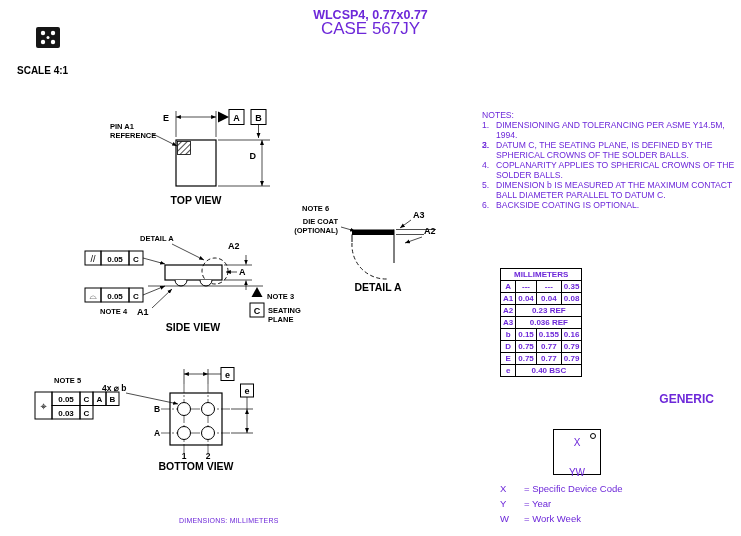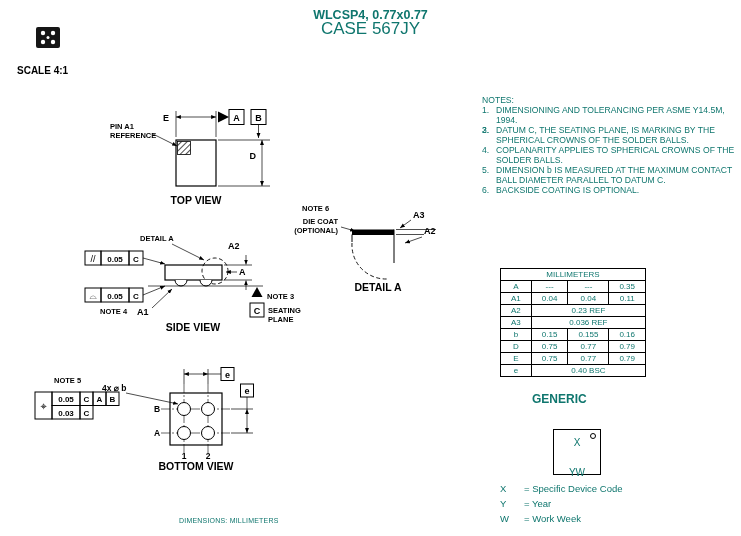--- a/index.html
+++ b/index.html
@@ -1,18 +1,18 @@
 <!DOCTYPE html>
 <html><head>
 <meta charset="utf-8">
 <style>
   *{margin:0;padding:0;box-sizing:border-box}
   html,body{background:#fff}
   #screen{position:relative;width:741px;height:536px;background:#fff;overflow:hidden;
-          font-family:"Liberation Sans",sans-serif;color:#0f766e}
+          font-family:"Liberation Sans",sans-serif;color:#6d28d9}
   .abs{position:absolute}
 
   
   .header{left:0;top:8px;width:741px;text-align:center;line-height:14px}
   .header .title{font-size:12.5px;font-weight:bold}
   .header .sub{font-size:17px}
 
   
   svg text{fill:#000;font-family:"Liberation Sans",sans-serif}
   .s75{font-size:7.5px;font-weight:bold}
@@ -24,32 +24,32 @@
   .ssym2{font-size:11px}
   .mid{text-anchor:middle}
   .end{text-anchor:end}
   .ol{fill:none;stroke:#000;stroke-width:1.2}
   .ol1{fill:none;stroke:#000;stroke-width:1}
   .tl{fill:none;stroke:#000;stroke-width:0.7}
   .cl{fill:none;stroke:#000;stroke-width:0.6;stroke-dasharray:9 2 2 2}
   .dsh{fill:none;stroke:#000;stroke-width:0.9;stroke-dasharray:4 2.5}
 
   
-  .notes{left:482px;top:95px;width:258px;font-size:8.6px;line-height:10px}
+  .notes{left:482px;top:110px;width:258px;font-size:8.6px;line-height:10px}
   .note{position:relative;padding-left:14px}
   .note .num{position:absolute;left:0}
 
   
   table.dims{position:absolute;left:500px;top:268px;border-collapse:collapse}
-  table.dims td{border:1px solid #000;font-size:8px;font-weight:normal;text-align:center;
-                padding:0 10px;height:12px}
+  table.dims td{border:1px solid #000;font-size:8px;font-weight:bold;text-align:center;
+                padding:0 2px;height:12px}
   .c-dim{width:26px}.c-val{width:38px}
 
   
-  .mark-title{left:532px;top:392px;width:182px;text-align:left;font-weight:bold;
+  .mark-title{left:532px;top:392px;width:182px;text-align:right;font-weight:bold;
               font-size:12px;line-height:14px}
   .mark-box{left:553px;top:429px;width:48px;height:46px;border:1.5px solid #000;
             text-align:center}
   .mark-box .x{display:block;font-size:10px;margin-top:7px}
   .mark-box .pin{position:absolute;right:4px;top:3px;width:6px;height:6px;
                  border:1px solid #000;border-radius:50%}
   .mark-box .yw{display:block;font-size:10px;margin-top:19px}
   .legend{left:500px;top:483px;font-size:9.5px}
   .legend-row{display:flex;height:15px;line-height:12px}
   .legend-sym{width:24px}
@@ -213,21 +213,21 @@
     <div class="heading">NOTES:</div>
     <div class="note">
       <span class="num">1.</span>
       <span>DIMENSIONING AND TOLERANCING PER ASME Y14.5M, 1994.</span>
     </div>
     <div class="note">
       <span class="num">2.</span>
     </div>
     <div class="note">
       <span class="num">3.</span>
-      <span>DATUM C, THE SEATING PLANE, IS MARKING BY THE SPHERICAL CROWNS OF THE SOLDER BALLS.</span>
+      <span>DATUM C, THE SEATING PLANE, IS DEFINED BY THE SPHERICAL CROWNS OF THE SOLDER BALLS.</span>
     </div>
     <div class="note">
       <span class="num">4.</span>
       <span>COPLANARITY APPLIES TO SPHERICAL CROWNS OF THE SOLDER BALLS.</span>
     </div>
     <div class="note">
       <span class="num">5.</span>
       <span>DIMENSION b IS MEASURED AT THE MAXIMUM CONTACT BALL DIAMETER PARALLEL TO DATUM C.</span>
     </div>
     <div class="note">
@@ -244,21 +244,21 @@
     <tr>
       <td>A</td>
       <td>---</td>
       <td>---</td>
       <td>0.35</td>
     </tr>
     <tr>
       <td>A1</td>
       <td>0.04</td>
       <td>0.04</td>
-      <td>0.11</td>
+      <td>0.08</td>
     </tr>
     <tr>
       <td>A2</td>
       <td colspan="3">0.23 REF</td>
     </tr>
     <tr>
       <td>A3</td>
       <td colspan="3">0.036 REF</td>
     </tr>
     <tr>

